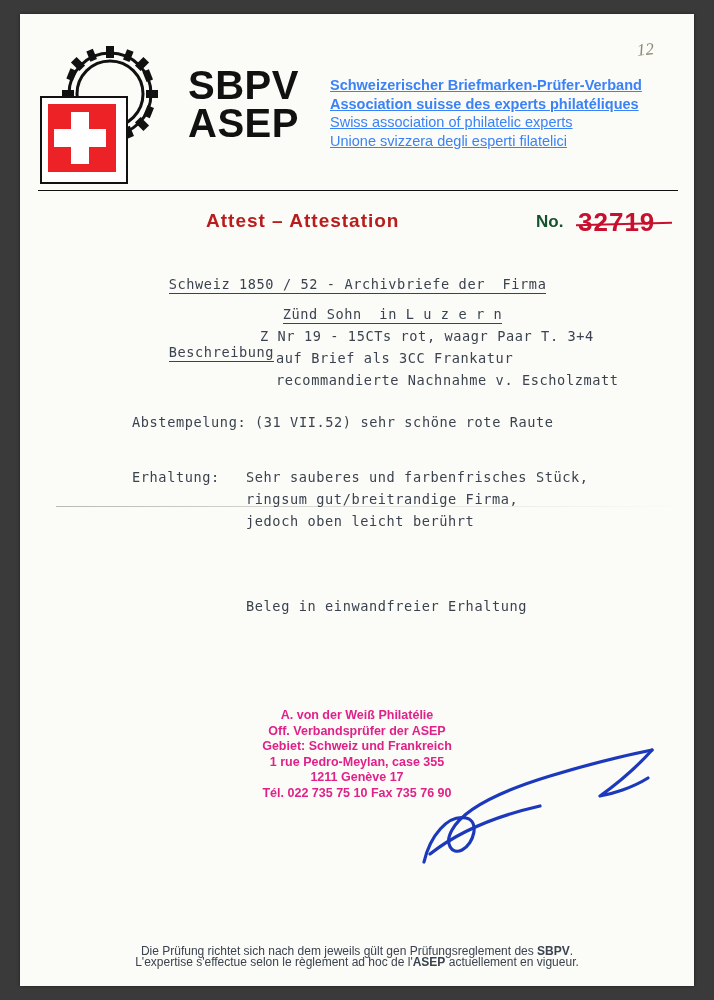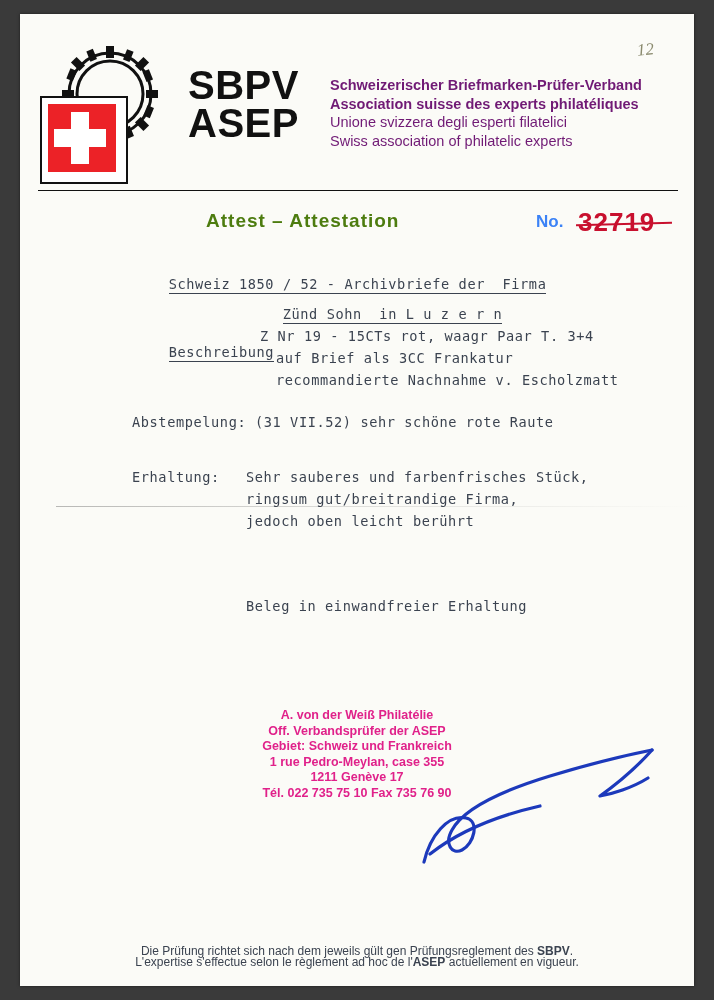--- a/index.html
+++ b/index.html
@@ -91,21 +91,22 @@
     line-height: 38px;
     letter-spacing: 0.5px;
     color: #111;
   }
   .assoc-lines {
     position: absolute;
     left: 310px;
     top: 62px;
     font-size: 14.5px;
     line-height: 18.5px;
-    color: #701a75;
+    color: #3b82f6;
+    text-decoration: underline;
   }
   .assoc-lines div { white-space: nowrap; }
   .assoc-lines .b { font-weight: bold; }
   .hr-top {
     position: absolute;
     left: 18px;
     top: 176px;
     width: 640px;
     height: 1px;
     background: #111;
@@ -129,29 +130,29 @@
     width: 100%;
     height: 36px;
   }
   .attest-title {
     position: absolute;
     left: 186px;
     top: 0;
     font-weight: bold;
     font-size: 19px;
     letter-spacing: 1px;
-    color: #4d7c0f;
+    color: #b91c1c;
   }
   .no-label {
     position: absolute;
     left: 516px;
     top: 2px;
     font-weight: bold;
     font-size: 17px;
-    color: #3b82f6;
+    color: #14532d;
   }
   .no-value {
     position: absolute;
     left: 558px;
     top: -3px;
     font-family: "Liberation Sans", sans-serif;
     font-weight: bold;
     font-size: 26px;
     letter-spacing: 1px;
     color: #c8102e;
@@ -283,22 +284,22 @@
       </div>
 
       <div class="sbpv-text">
         <div>SBPV</div>
         <div>ASEP</div>
       </div>
 
       <div class="assoc-lines">
         <div class="b">Schweizerischer Briefmarken-Prüfer-Verband</div>
         <div class="b">Association suisse des experts philatéliques</div>
+        <div>Swiss association of philatelic experts</div>
         <div>Unione svizzera degli esperti filatelici</div>
-        <div>Swiss association of philatelic experts</div>
       </div>
 
       <div class="pencil-num">12</div>
     </div>
 
     <div class="hr-top"></div>
 
     <div class="title-row">
       <div class="attest-title">Attest   –   Attestation</div>
       <div class="no-label">No.</div>

